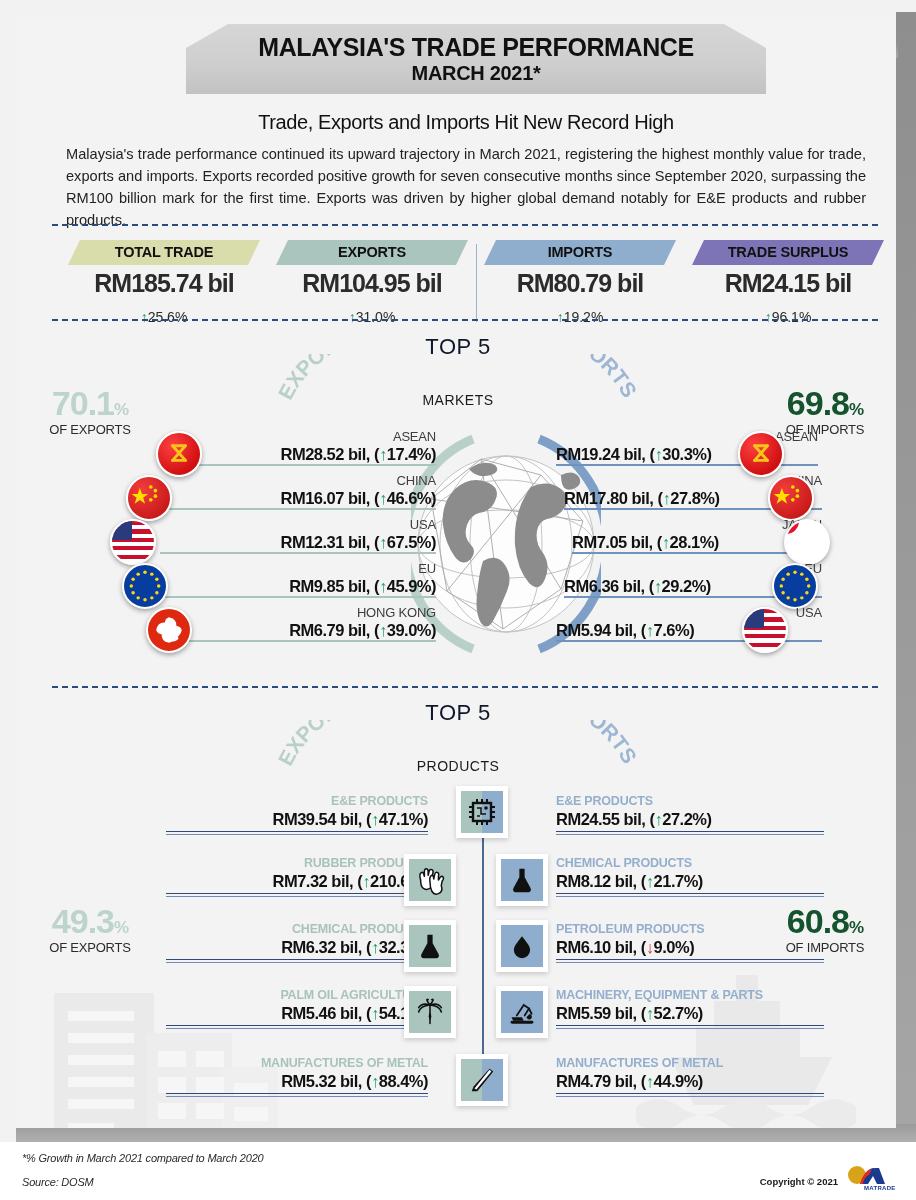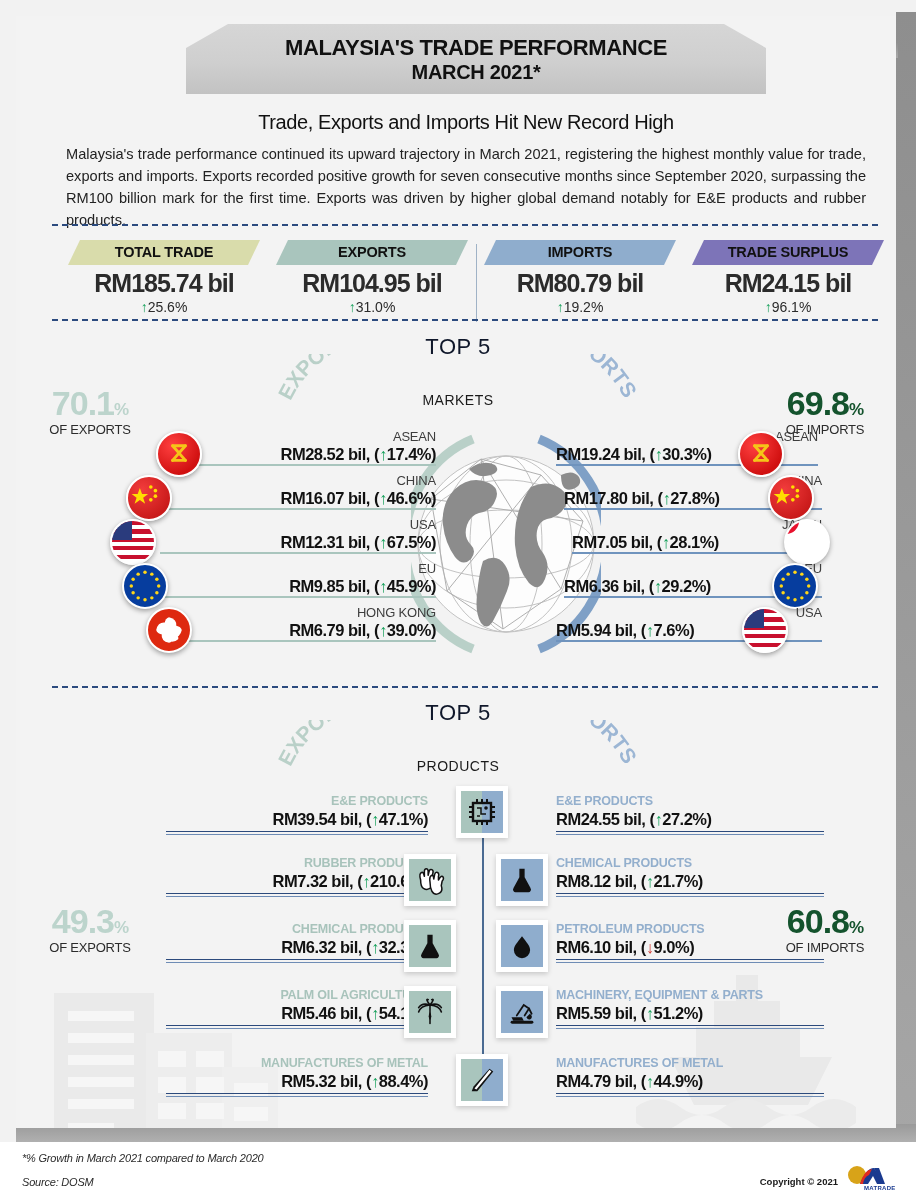--- a/index.html
+++ b/index.html
@@ -34,21 +34,21 @@
     clip-path: polygon(42px 0, 538px 0, 580px 24px, 580px 70px, 0 70px, 0 24px);
     box-shadow:0 3px 6px rgba(0,0,0,.25);
     display:flex; flex-direction:column; align-items:center; justify-content:center;
   }
   .ribbon-shadow{
     position:absolute; left:744px; top:18px; width:26px; height:62px;
     background:linear-gradient(180deg,#8a8a8a,#9d9d9d);
     clip-path: polygon(0 0, 18px 18px, 18px 62px, 0 62px);
     z-index:-1;
   }
-  .ribbon .t1 { font-size:22px; font-weight:bold; letter-spacing:-.4px; color:#111; }
+  .ribbon .t1 { font-size:25px; font-weight:bold; letter-spacing:-.4px; color:#111; }
   .ribbon .t2 { font-size:20px; font-weight:bold; letter-spacing:-.3px; color:#111; margin-top:0;}
 
   
   .intro { position:absolute; left:50px; top:95px; width:800px; }
   .intro h2 { text-align:center; font-size:20px; font-weight:normal; color:#111; letter-spacing:-.4px;}
   .intro p  { margin-top:10px; font-size:14.6px; line-height:1.5; color:#222; text-align:justify; }
   .dash { position:absolute; left:36px; width:826px; height:0;
           border-top:2px dashed #2b4a7e; }
 
   
@@ -57,21 +57,21 @@
   .kpi .band {
     height:25px; line-height:25px; font-size:14.5px; font-weight:bold;
     color:#111; letter-spacing:-.2px;
   }
   .kpi.k0 .band{ background:#d9dcab; clip-path:polygon(12px 0,192px 0,180px 25px,0 25px); }
   .kpi.k1 .band{ background:#a9c5bd; clip-path:polygon(12px 0,192px 0,180px 25px,0 25px); }
   .kpi.k2 .band{ background:#8fadcd; clip-path:polygon(12px 0,192px 0,180px 25px,0 25px); }
   .kpi.k3 .band{ background:#7d74b8; clip-path:polygon(12px 0,192px 0,180px 25px,0 25px);
                  color:#111; }
   .kpi .val { font-size:25px; font-weight:bold; color:#2b2b2b; margin-top:4px; letter-spacing:-1px; }
-  .kpi .chg { font-size:14px; color:#2b2b2b; margin-top:1px; }
+  .kpi .chg { font-size:14px; color:#2b2b2b; margin-top:11px; }
   .kpi .chg .up { color:#15a05a; font-weight:bold; }
   .kpi-sep { position:absolute; left:408px; top:4px; width:1px; height:78px; background:#9fb2c6; }
 
   
   .sect-title { position:absolute; width:360px; text-align:center; }
   .sect-title .l1 { font-size:22px; color:#0f172a; letter-spacing:.5px;}
   .sect-title .l3 { font-size:14px; color:#1a1a1a; letter-spacing:.5px;}
   .arcrow { position:relative; height:34px; }
   .arcrow svg { position:absolute; left:0; top:-6px; }
 
@@ -604,21 +604,21 @@
       <div class="picon" style="left:480px; top:144px">
         <div class="sq blue">
           <svg width="26" height="28" viewBox="0 0 32 32">
             <path d="M16 4 C10 12 6 16 6 21 a10 10 0 0 0 20 0 C26 16 22 12 16 4Z" fill="#111"></path>
           </svg>
         </div>
       </div>
 
       <div class="prow right" style="left:540px; top:212px; width:268px">
         <div class="lbl">MACHINERY, EQUIPMENT &amp; PARTS</div>
-        <div class="val"><span>RM5.59 bil, (</span><span class="up">↑</span><span>51.2%</span><span>)</span></div>
+        <div class="val"><span>RM5.59 bil, (</span><span class="up">↑</span><span>52.7%</span><span>)</span></div>
         <div class="rule"></div>
       </div>
       <div class="picon" style="left:480px; top:210px">
         <div class="sq blue">
           <svg width="30" height="28" viewBox="0 0 32 32">
             <g stroke="#111" stroke-width="2" fill="none" stroke-linecap="round">
               <path d="M10 20 L18 8 L24 12 L19 20"></path>
                 <path d="M24 12 L27 18"></path>
             </g>
             <path d="M4 22 h12 l2 4 H6Z" fill="#111"></path>

